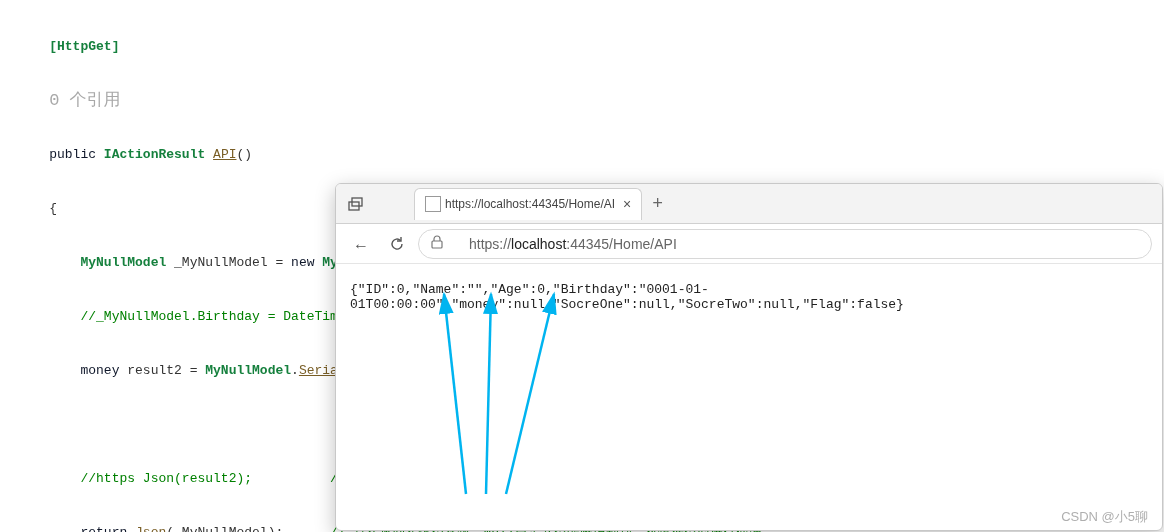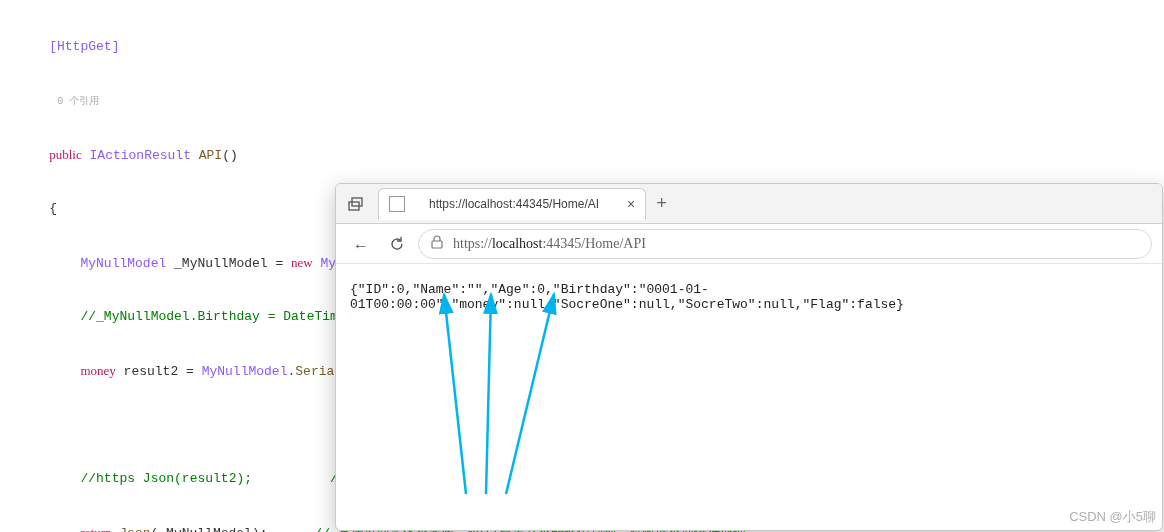--- a/index.html
+++ b/index.html
@@ -16,25 +16,25 @@
   .code-pane {
     position: absolute;
     left: 0; top: 0;
     width: 1164px;
     padding-left: 8px;
     white-space: pre;
     line-height: 18px;
     padding-top: 2px;
   }
   .ln { display: block; height: 18px; padding-left: 10px; }
-  .ref { color: #a8a8a8; font-size: 10px; margin-left: 8px; }
-  .kw { color: #be185d; font-family: Liberation Serif, serif; }
-  .type { color: #8b5cf6; }
+  .ref { color: #a8a8a8; font-size: 17px; }
+  .kw { color: #0f172a; }
+  .type { color: #15803d; font-weight: bold; }
   .str, .cm-green { color: #008000; }
-  .method { color: #795e26; }
+  .method { color: #795e26; text-decoration: underline; }
   .txt { color: #333; }
 
   .browser {
     position: absolute;
     left: 335px; top: 183px;
     width: 828px; height: 348px;
     background: #fff;
     border: 1px solid #c8c8c8;
     box-shadow: 0 6px 20px rgba(0,0,0,0.25);
     border-radius: 6px;
@@ -56,25 +56,26 @@
   }
   .tab {
     height: 32px;
     background: #fff;
     border: 1px solid #d0d0d0;
     border-bottom: none;
     border-radius: 6px 6px 0 0;
     display: flex;
     align-items: center;
     padding: 0 6px 0 10px;
-    gap: 24px;
+    gap: 4px;
     min-width: 210px;
     font-family: "Segoe UI", Arial, sans-serif;
     font-size: 12px;
     color: #444;
+    margin-left: 36px;
   }
   .tab .favicon {
     width: 16px; height: 16px;
     border: 1px solid #999;
     font-size: 9px;
     text-align: center;
   }
   .tab .title { flex: 1; overflow: hidden; white-space: nowrap; text-overflow: ellipsis; }
   .tab .close { color: #555; font-size: 14px; cursor: pointer; padding: 0 4px;}
   .new-tab { color: #666; font-size: 18px; padding: 0 10px; cursor: pointer; }
@@ -96,39 +97,38 @@
     cursor: pointer;
   }
   .url-field {
     flex: 1;
     height: 30px;
     border: 1px solid #d8d8d8;
     border-radius: 15px;
     display: flex;
     align-items: center;
     padding: 0 12px;
-    gap: 10px;
+    gap: 26px;
     font-size: 14px;
     color: #666;
-    font-family: Liberation Serif, serif;
   }
   .url-field .host { color: #222; }
   .lock { color: #777; font-size: 13px; }
 
   .content {
     padding: 18px 14px;
     font-family: Consolas, "Courier New", monospace;
     font-size: 13px;
     color: #222;
     position: relative;
   }
 
   .watermark {
     position: absolute;
-    right: 8px; bottom: 6px;
+    right: 16px; bottom: 6px;
     font-family: "Segoe UI", Arial, sans-serif;
     font-size: 13px;
     color: rgba(120,120,120,0.6);
   }
 
   svg.arrows {
     position: absolute;
     pointer-events: none;
   }
 </style>

